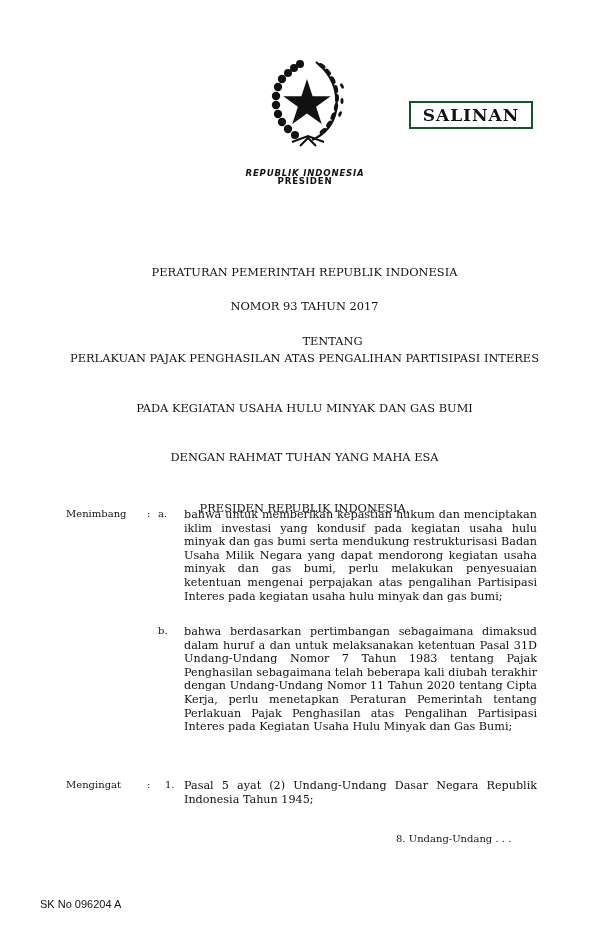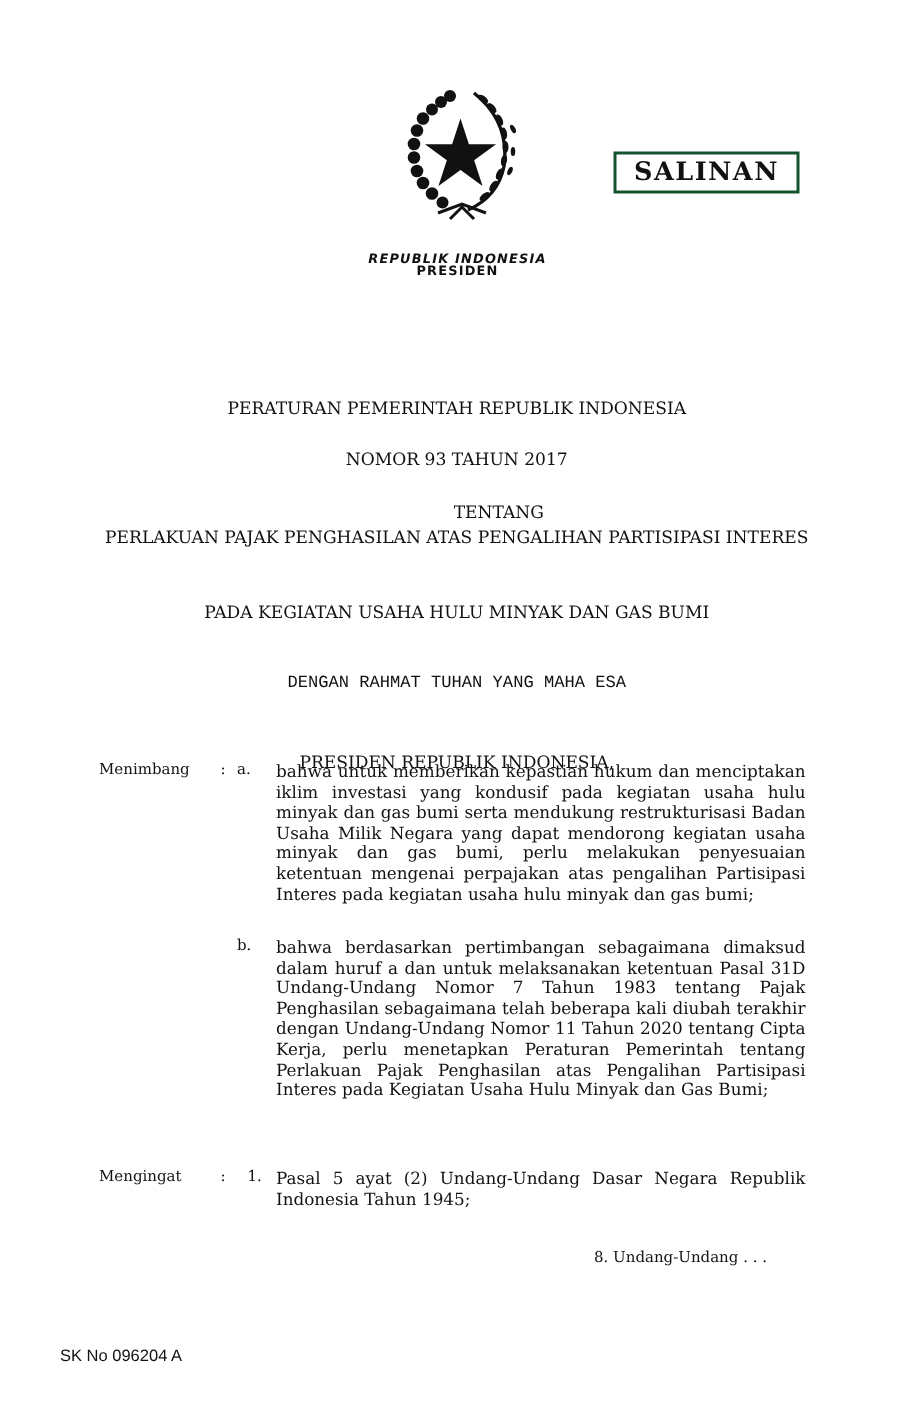--- a/index.html
+++ b/index.html
@@ -61,21 +61,21 @@
 
 <div class="abs pres" style="top:160px;margin-top:16px;">PRESIDEN</div>
 <div class="abs pres" style="top:168px;font-style:italic;">REPUBLIK INDONESIA</div>
 
 <div class="abs center" style="top:229px;">PERATURAN PEMERINTAH REPUBLIK INDONESIA</div>
 <div class="abs center" style="top:263px;">NOMOR 93 TAHUN 2017</div>
 <div class="abs center" style="top:298px;padding-left:28px;">TENTANG</div>
 <div class="abs center" style="top:315px;">PERLAKUAN PAJAK PENGHASILAN ATAS PENGALIHAN PARTISIPASI INTERES</div>
 <div class="abs center" style="top:365px;">PADA KEGIATAN USAHA HULU MINYAK DAN GAS BUMI</div>
 
-<div class="abs center" style="top:414px;font-family:Liberation Mono, monospace;">DENGAN RAHMAT TUHAN YANG MAHA ESA</div>
+<div class="abs center" style="top:414px;">DENGAN RAHMAT TUHAN YANG MAHA ESA</div>
 <div class="abs center" style="top:465px;">PRESIDEN REPUBLIK INDONESIA,</div>
 
 <div class="abs label" style="left:66px; top:508px;">Menimbang</div>
 <div class="abs label" style="left:147px; top:508px;">:</div>
 <div class="abs label" style="left:158px; top:508px;">a.</div>
 <div class="abs body-text" style="left:184px; top:508px;">bahwa untuk memberikan kepastian hukum dan menciptakan iklim investasi yang kondusif pada kegiatan usaha hulu minyak dan gas bumi serta mendukung restrukturisasi Badan Usaha Milik Negara yang dapat mendorong kegiatan usaha minyak dan gas bumi, perlu melakukan penyesuaian ketentuan mengenai perpajakan atas pengalihan Partisipasi Interes pada kegiatan usaha hulu minyak dan gas bumi;</div>
 
 <div class="abs label" style="left:158px; top:625px;">b.</div>
 <div class="abs body-text" style="left:184px; top:625px;">bahwa berdasarkan pertimbangan sebagaimana dimaksud dalam huruf a dan untuk melaksanakan ketentuan Pasal 31D Undang-Undang Nomor 7 Tahun 1983 tentang Pajak Penghasilan sebagaimana telah beberapa kali diubah terakhir dengan Undang-Undang Nomor 11 Tahun 2020 tentang Cipta Kerja, perlu menetapkan Peraturan Pemerintah tentang Perlakuan Pajak Penghasilan atas Pengalihan Partisipasi Interes pada Kegiatan Usaha Hulu Minyak dan Gas Bumi;</div>
 

